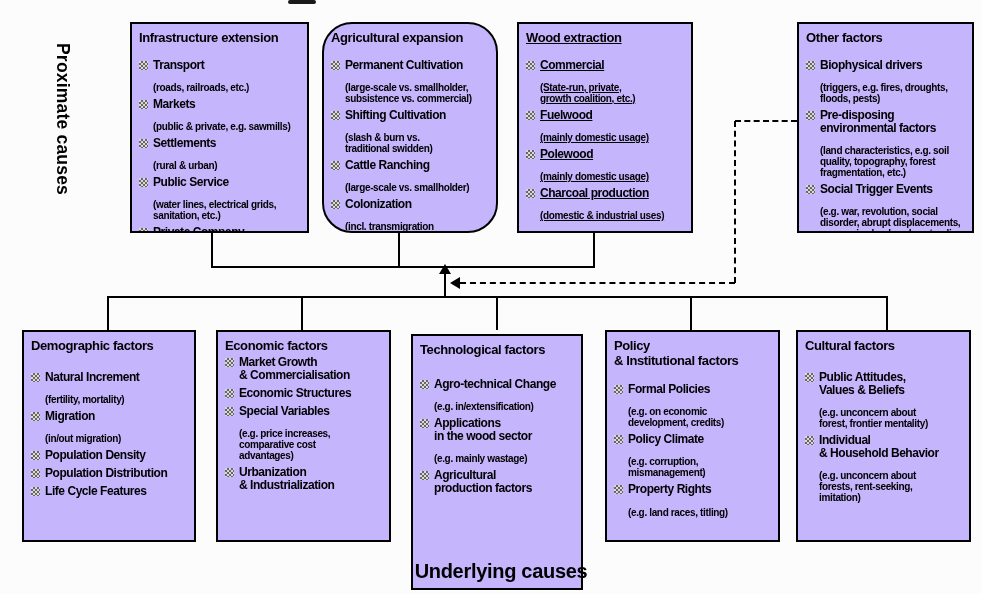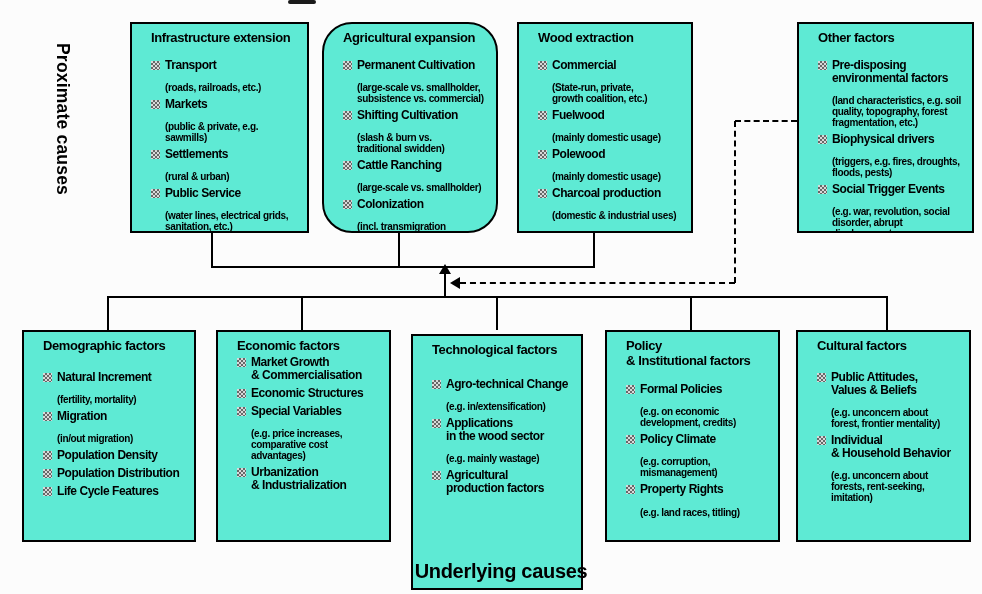--- a/index.html
+++ b/index.html
@@ -1,20 +1,20 @@
 <!DOCTYPE html>
 <html><head>
 <meta charset="utf-8">
 <style>
   * { margin:0; padding:0; box-sizing:border-box; }
   html,body { background:#ffffff; }
   body { font-family:"Liberation Sans", sans-serif; color:#000; }
   .stage { position:relative; width:982px; height:594px; background:#fcfcfc; overflow:hidden; }
 
-  .box { position:absolute; border:2px solid #000; background:#5eead4; padding:7px 5px 6px 19px; overflow:hidden; }
+  .box { position:absolute; border:2px solid #000; background:#c4b5fd; padding:7px 5px 6px 7px; overflow:hidden; }
   .box-title { font-weight:bold; font-size:13px; letter-spacing:-0.4px; line-height:1.12; white-space:pre-line; margin-bottom:13px; }
   .items { }
   .item { display:flex; align-items:flex-start; margin-bottom:5px; }
   .bullet { flex:0 0 auto; width:9px; height:9px; margin:2px 5px 0 0;
             background: conic-gradient(#676767 90deg, #d9d9d9 90deg 180deg, #676767 180deg 270deg, #d9d9d9 270deg);
             background-size:4px 4px; }
   .item-text { min-width:0; }
   .item-title { font-weight:bold; font-size:12px; letter-spacing:-0.45px; line-height:1.1; white-space:pre-line; }
   .item-note  { font-weight:bold; font-size:10px; letter-spacing:-0.35px; line-height:1.1; white-space:pre-line; margin-top:10px; }
 
@@ -108,21 +108,21 @@
         <div class="item">
           <span class="bullet"></span>
           <div class="item-text">
             <div class="item-title">Colonization</div>
             <div class="item-note">(incl. transmigration
 &amp; resettlement projects)</div>
           </div>
         </div>
       </div>
   </div>
-  <div class="box" style="left:517px; top:22px; width:176px; height:211px;">
+  <div class="box" style="left:517px; top:22px; width:176px; height:211px;text-decoration:underline;">
     <div class="box-title">Wood extraction</div>
     <div class="items">
         <div class="item">
           <span class="bullet"></span>
           <div class="item-text">
             <div class="item-title">Commercial</div>
             <div class="item-note">(State-run, private,
 growth coalition, etc.)</div>
           </div>
         </div>
@@ -145,36 +145,36 @@
           <div class="item-text">
             <div class="item-title">Charcoal production</div>
             <div class="item-note">(domestic &amp; industrial uses)</div>
           </div>
         </div>
       </div>
   </div>
   <div class="box" style="left:797px; top:22px; width:177px; height:211px;">
     <div class="box-title">Other factors</div>
     <div class="items">
+        <div class="item">
+          <span class="bullet"></span>
+          <div class="item-text">
+            <div class="item-title">Biophysical drivers</div>
+            <div class="item-note">(triggers, e.g. fires, droughts,
+floods, pests)</div>
+          </div>
+        </div>
         <div class="item">
           <span class="bullet"></span>
           <div class="item-text">
             <div class="item-title">Pre-disposing
 environmental factors</div>
             <div class="item-note">(land characteristics, e.g. soil
 quality, topography, forest
 fragmentation, etc.)</div>
-          </div>
-        </div>
-        <div class="item">
-          <span class="bullet"></span>
-          <div class="item-text">
-            <div class="item-title">Biophysical drivers</div>
-            <div class="item-note">(triggers, e.g. fires, droughts,
-floods, pests)</div>
           </div>
         </div>
         <div class="item">
           <span class="bullet"></span>
           <div class="item-text">
             <div class="item-title">Social Trigger Events</div>
             <div class="item-note">(e.g. war, revolution, social
 disorder, abrupt displacements,
 economic shocks, abrupt policy
 shifts)</div>

